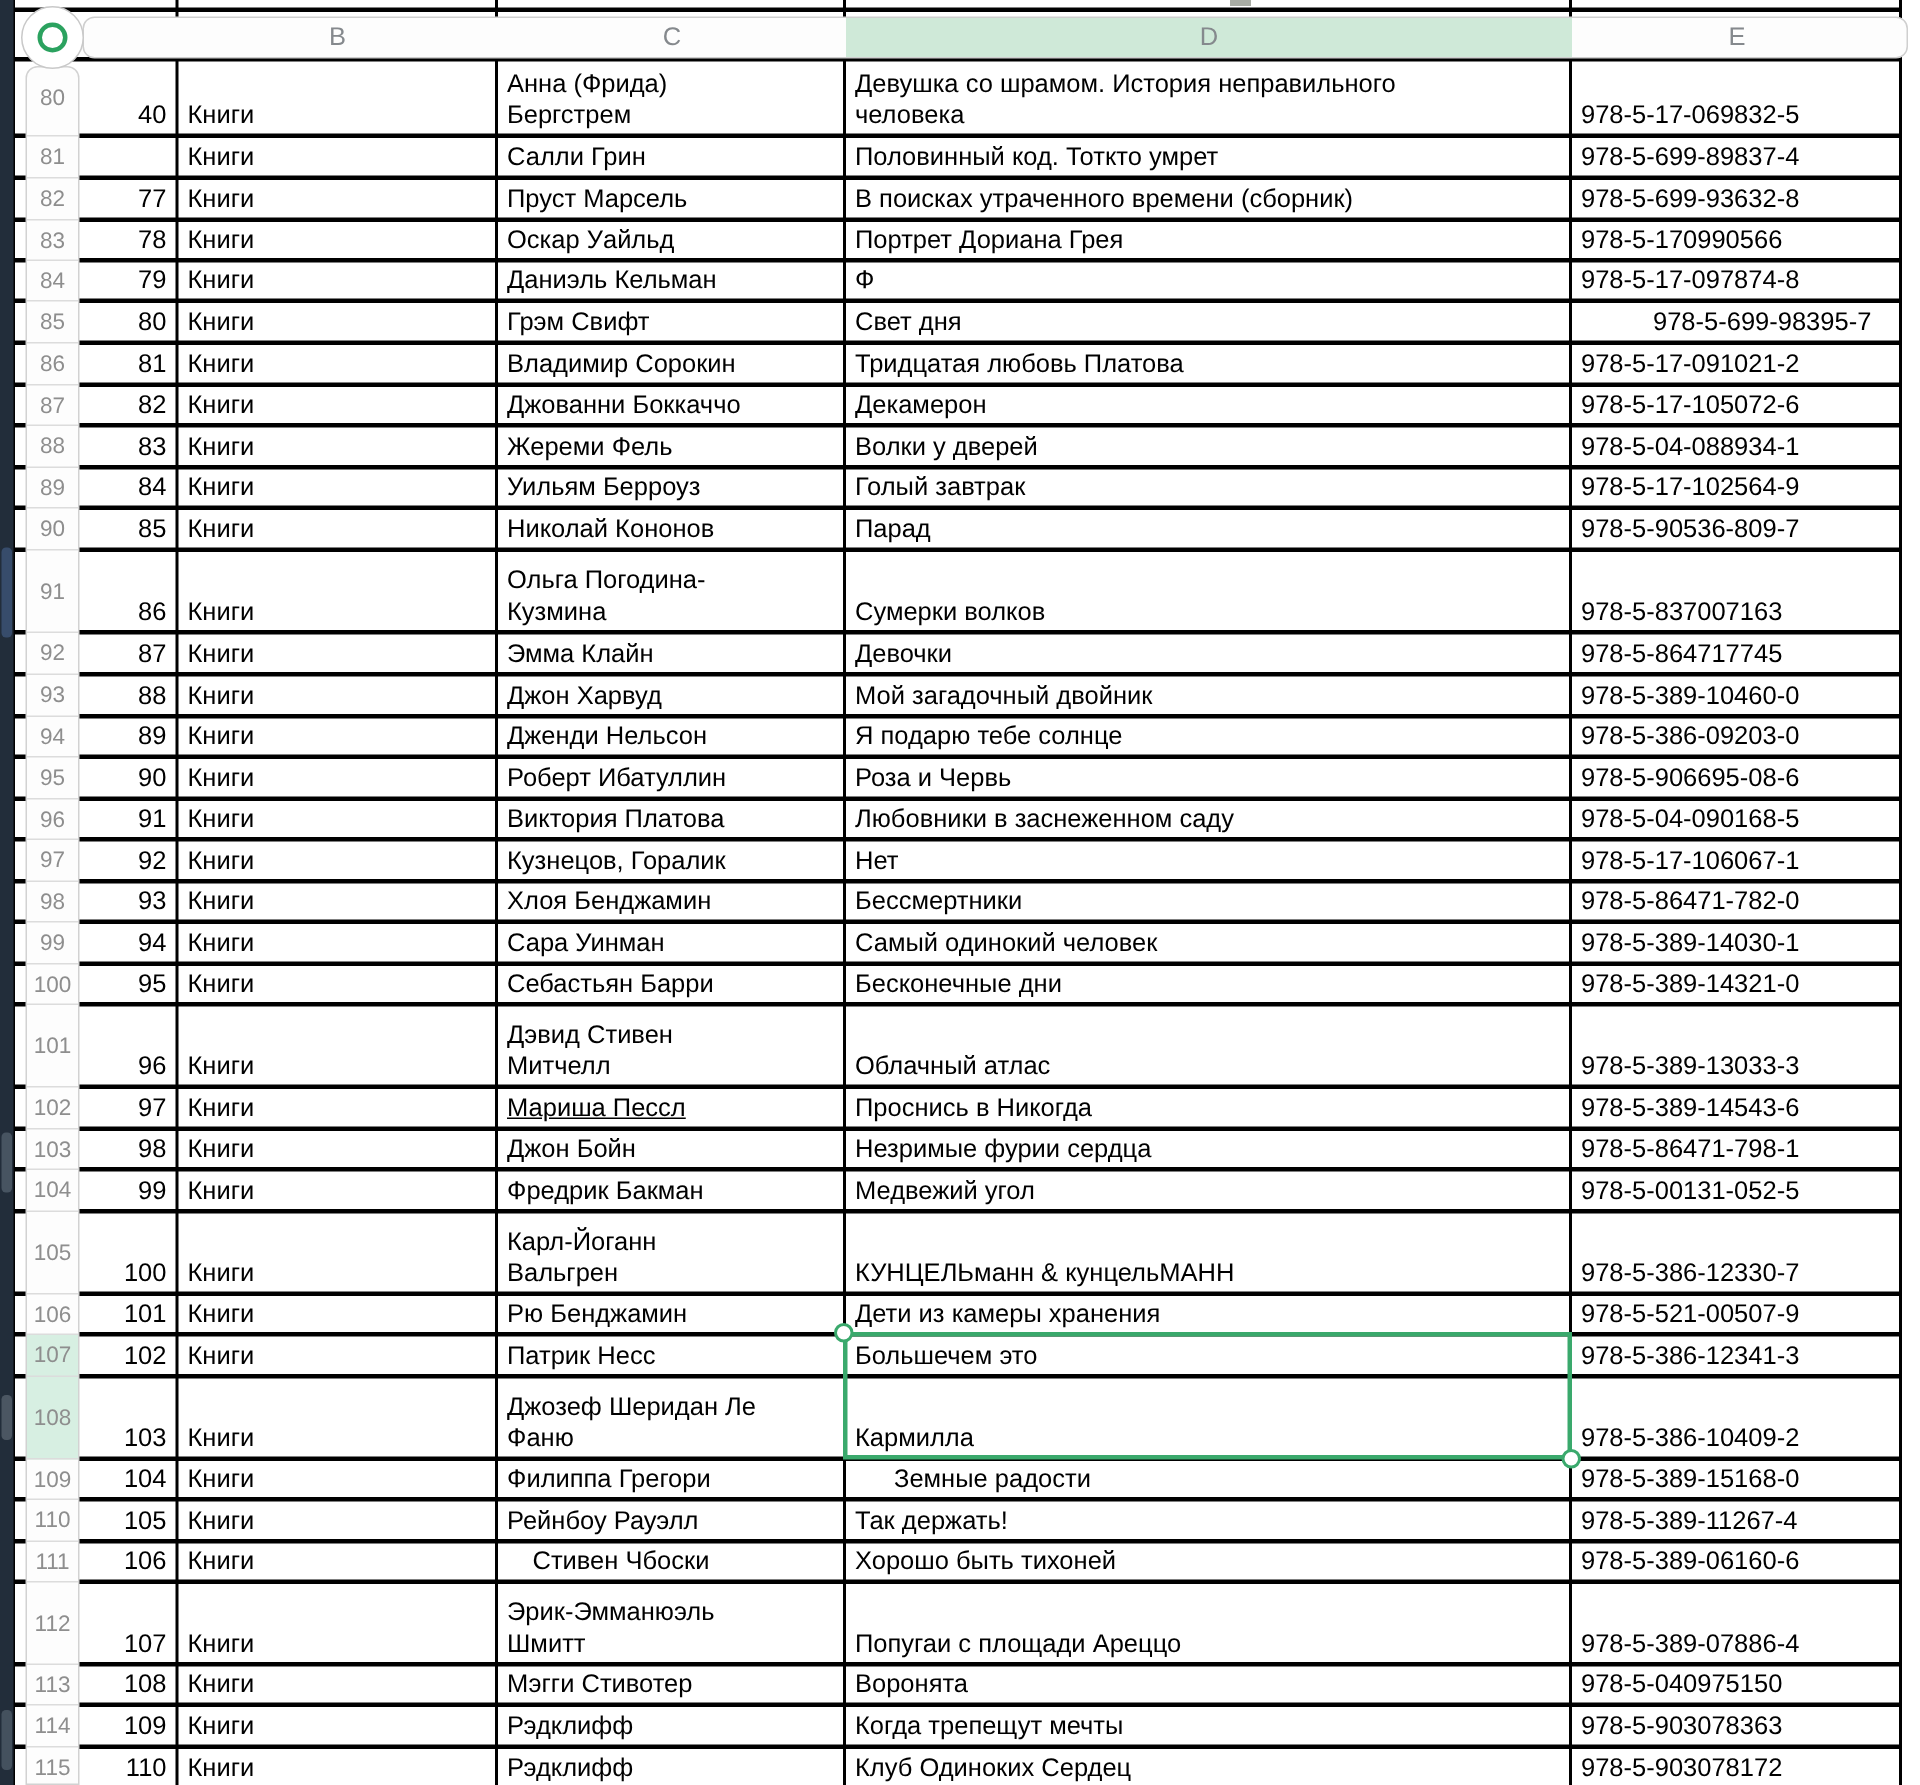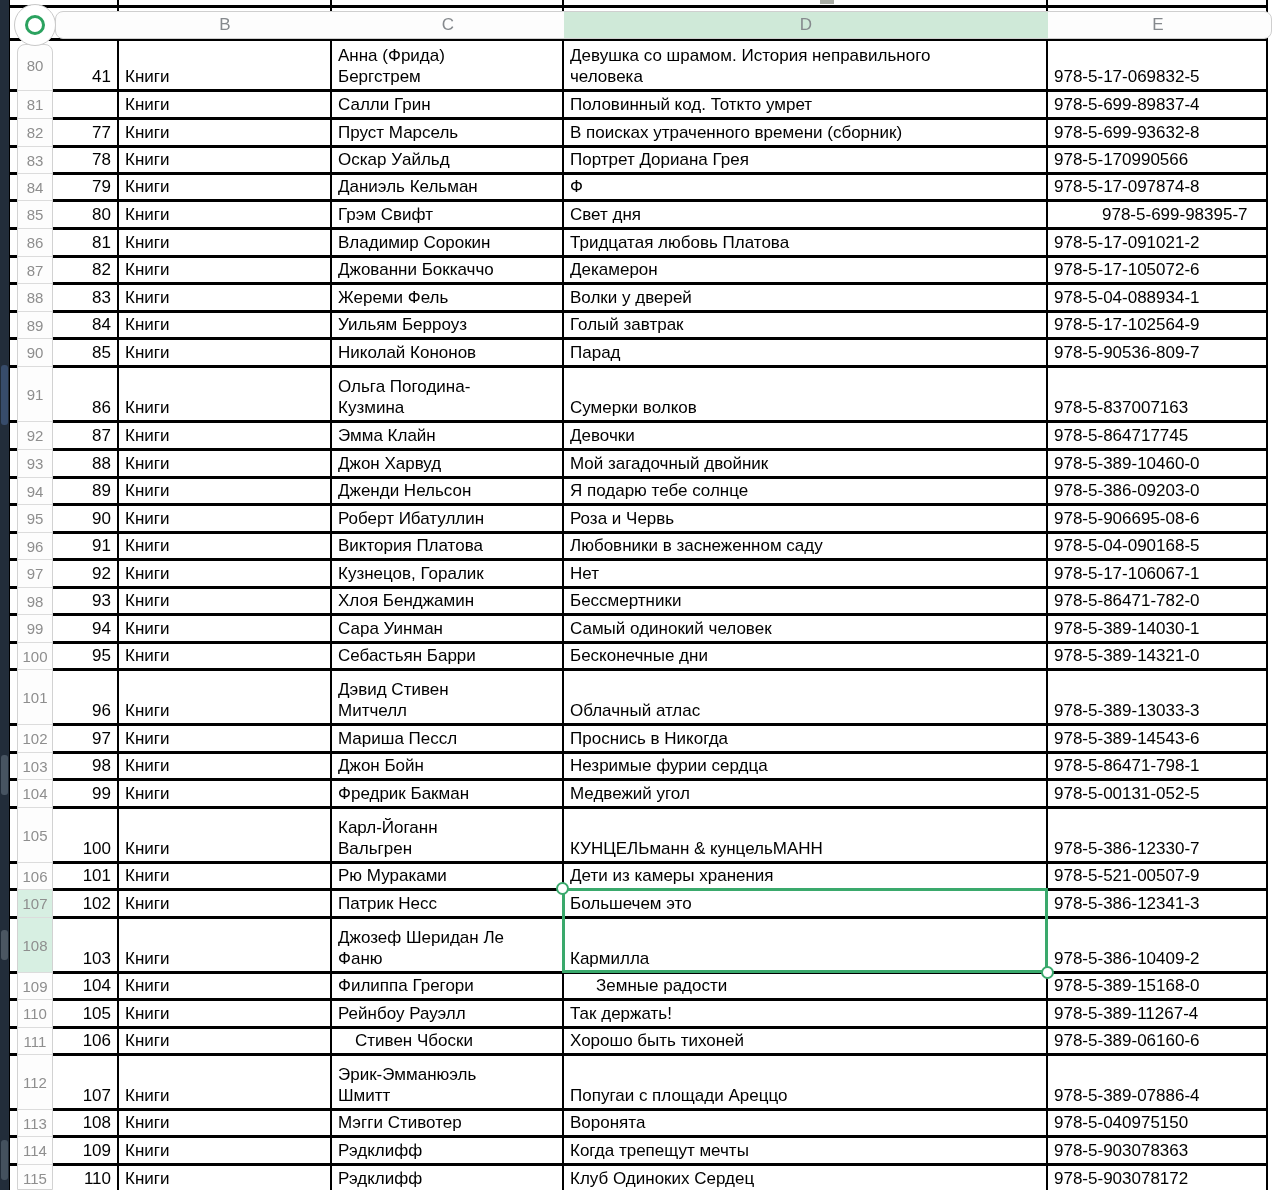--- a/index.html
+++ b/index.html
@@ -72,21 +72,21 @@
   .edge-art{position:absolute;left:1px;width:7px;border-radius:3px;}
   
   .top-artifact{
     position:absolute;left:820px;top:0;width:14px;height:4px;background:#a8aca4;z-index:5;
   }
 </style>
 </head>
 <body>
 
 <div class="layer" id="cells-layer">
-    <div class="cell col-a" style="left: 9px; top: 39px; width: 109px; height: 51px;">41</div>
+    <div class="cell col-a" style="left: 9px; top: 39px; width: 109px; height: 51px;">40</div>
     <div class="cell col-b" style="left: 118px; top: 39px; width: 213px; height: 51px;">Книги</div>
     <div class="cell col-c" style="left: 331px; top: 39px; width: 232px; height: 51px;">Анна (Фрида)
 Бергстрем</div>
     <div class="cell col-d" style="left: 563px; top: 39px; width: 484px; height: 51px;">Девушка со шрамом. История неправильного
 человека</div>
     <div class="cell col-e" style="left: 1047px; top: 39px; width: 220px; height: 51px;">978-5-17-069832-5</div>
     <div class="cell col-a" style="left: 18px; top: 90px; width: 132px; height: 28px;">76</div>
     <div class="cell col-b" style="left: 118px; top: 90px; width: 213px; height: 28px;">Книги</div>
     <div class="cell col-c" style="left: 331px; top: 90px; width: 232px; height: 28px;">Салли Грин</div>
     <div class="cell col-d" style="left: 563px; top: 90px; width: 484px; height: 28px;">Половинный код. Тоткто умрет</div>
@@ -188,42 +188,42 @@
     <div class="cell col-d" style="left: 563px; top: 642px; width: 484px; height: 27px;">Бесконечные дни</div>
     <div class="cell col-e" style="left: 1047px; top: 642px; width: 220px; height: 27px;">978-5-389-14321-0</div>
     <div class="cell col-a" style="left: 9px; top: 669px; width: 109px; height: 55px;">96</div>
     <div class="cell col-b" style="left: 118px; top: 669px; width: 213px; height: 55px;">Книги</div>
     <div class="cell col-c" style="left: 331px; top: 669px; width: 232px; height: 55px;">Дэвид Стивен
 Митчелл</div>
     <div class="cell col-d" style="left: 563px; top: 669px; width: 484px; height: 55px;">Облачный атлас</div>
     <div class="cell col-e" style="left: 1047px; top: 669px; width: 220px; height: 55px;">978-5-389-13033-3</div>
     <div class="cell col-a" style="left: 9px; top: 724px; width: 109px; height: 28px;">97</div>
     <div class="cell col-b" style="left: 118px; top: 724px; width: 213px; height: 28px;">Книги</div>
-    <div class="cell col-c" style="left: 331px; top: 724px; width: 232px; height: 28px;">Мариша Пессл</div>
+    <div class="cell col-c" style="left: 331px; top: 724px; width: 232px; height: 28px; text-decoration: underline;">Мариша Пессл</div>
     <div class="cell col-d" style="left: 563px; top: 724px; width: 484px; height: 28px;">Проснись в Никогда</div>
     <div class="cell col-e" style="left: 1047px; top: 724px; width: 220px; height: 28px;">978-5-389-14543-6</div>
     <div class="cell col-a" style="left: 9px; top: 752px; width: 109px; height: 27px;">98</div>
     <div class="cell col-b" style="left: 118px; top: 752px; width: 213px; height: 27px;">Книги</div>
     <div class="cell col-c" style="left: 331px; top: 752px; width: 232px; height: 27px;">Джон Бойн</div>
     <div class="cell col-d" style="left: 563px; top: 752px; width: 484px; height: 27px;">Незримые фурии сердца</div>
     <div class="cell col-e" style="left: 1047px; top: 752px; width: 220px; height: 27px;">978-5-86471-798-1</div>
     <div class="cell col-a" style="left: 9px; top: 779px; width: 109px; height: 28px;">99</div>
     <div class="cell col-b" style="left: 118px; top: 779px; width: 213px; height: 28px;">Книги</div>
     <div class="cell col-c" style="left: 331px; top: 779px; width: 232px; height: 28px;">Фредрик Бакман</div>
     <div class="cell col-d" style="left: 563px; top: 779px; width: 484px; height: 28px;">Медвежий угол</div>
     <div class="cell col-e" style="left: 1047px; top: 779px; width: 220px; height: 28px;">978-5-00131-052-5</div>
     <div class="cell col-a" style="left: 9px; top: 807px; width: 109px; height: 55px;">100</div>
     <div class="cell col-b" style="left: 118px; top: 807px; width: 213px; height: 55px;">Книги</div>
     <div class="cell col-c" style="left: 331px; top: 807px; width: 232px; height: 55px;">Карл-Йоганн
 Вальгрен</div>
     <div class="cell col-d" style="left: 563px; top: 807px; width: 484px; height: 55px;">КУНЦЕЛЬманн &amp; кунцельМАНН</div>
     <div class="cell col-e" style="left: 1047px; top: 807px; width: 220px; height: 55px;">978-5-386-12330-7</div>
     <div class="cell col-a" style="left: 9px; top: 862px; width: 109px; height: 27px;">101</div>
     <div class="cell col-b" style="left: 118px; top: 862px; width: 213px; height: 27px;">Книги</div>
-    <div class="cell col-c" style="left: 331px; top: 862px; width: 232px; height: 27px;">Рю Мураками</div>
+    <div class="cell col-c" style="left: 331px; top: 862px; width: 232px; height: 27px;">Рю Бенджамин</div>
     <div class="cell col-d" style="left: 563px; top: 862px; width: 484px; height: 27px;">Дети из камеры хранения</div>
     <div class="cell col-e" style="left: 1047px; top: 862px; width: 220px; height: 27px;">978-5-521-00507-9</div>
     <div class="cell col-a" style="left: 9px; top: 889px; width: 109px; height: 28px;">102</div>
     <div class="cell col-b" style="left: 118px; top: 889px; width: 213px; height: 28px;">Книги</div>
     <div class="cell col-c" style="left: 331px; top: 889px; width: 232px; height: 28px;">Патрик Несс</div>
     <div class="cell col-d" style="left: 563px; top: 889px; width: 484px; height: 28px;">Большечем это</div>
     <div class="cell col-e" style="left: 1047px; top: 889px; width: 220px; height: 28px;">978-5-386-12341-3</div>
     <div class="cell col-a" style="left: 9px; top: 917px; width: 109px; height: 55px;">103</div>
     <div class="cell col-b" style="left: 118px; top: 917px; width: 213px; height: 55px;">Книги</div>
     <div class="cell col-c" style="left: 331px; top: 917px; width: 232px; height: 55px;">Джозеф Шеридан Ле

